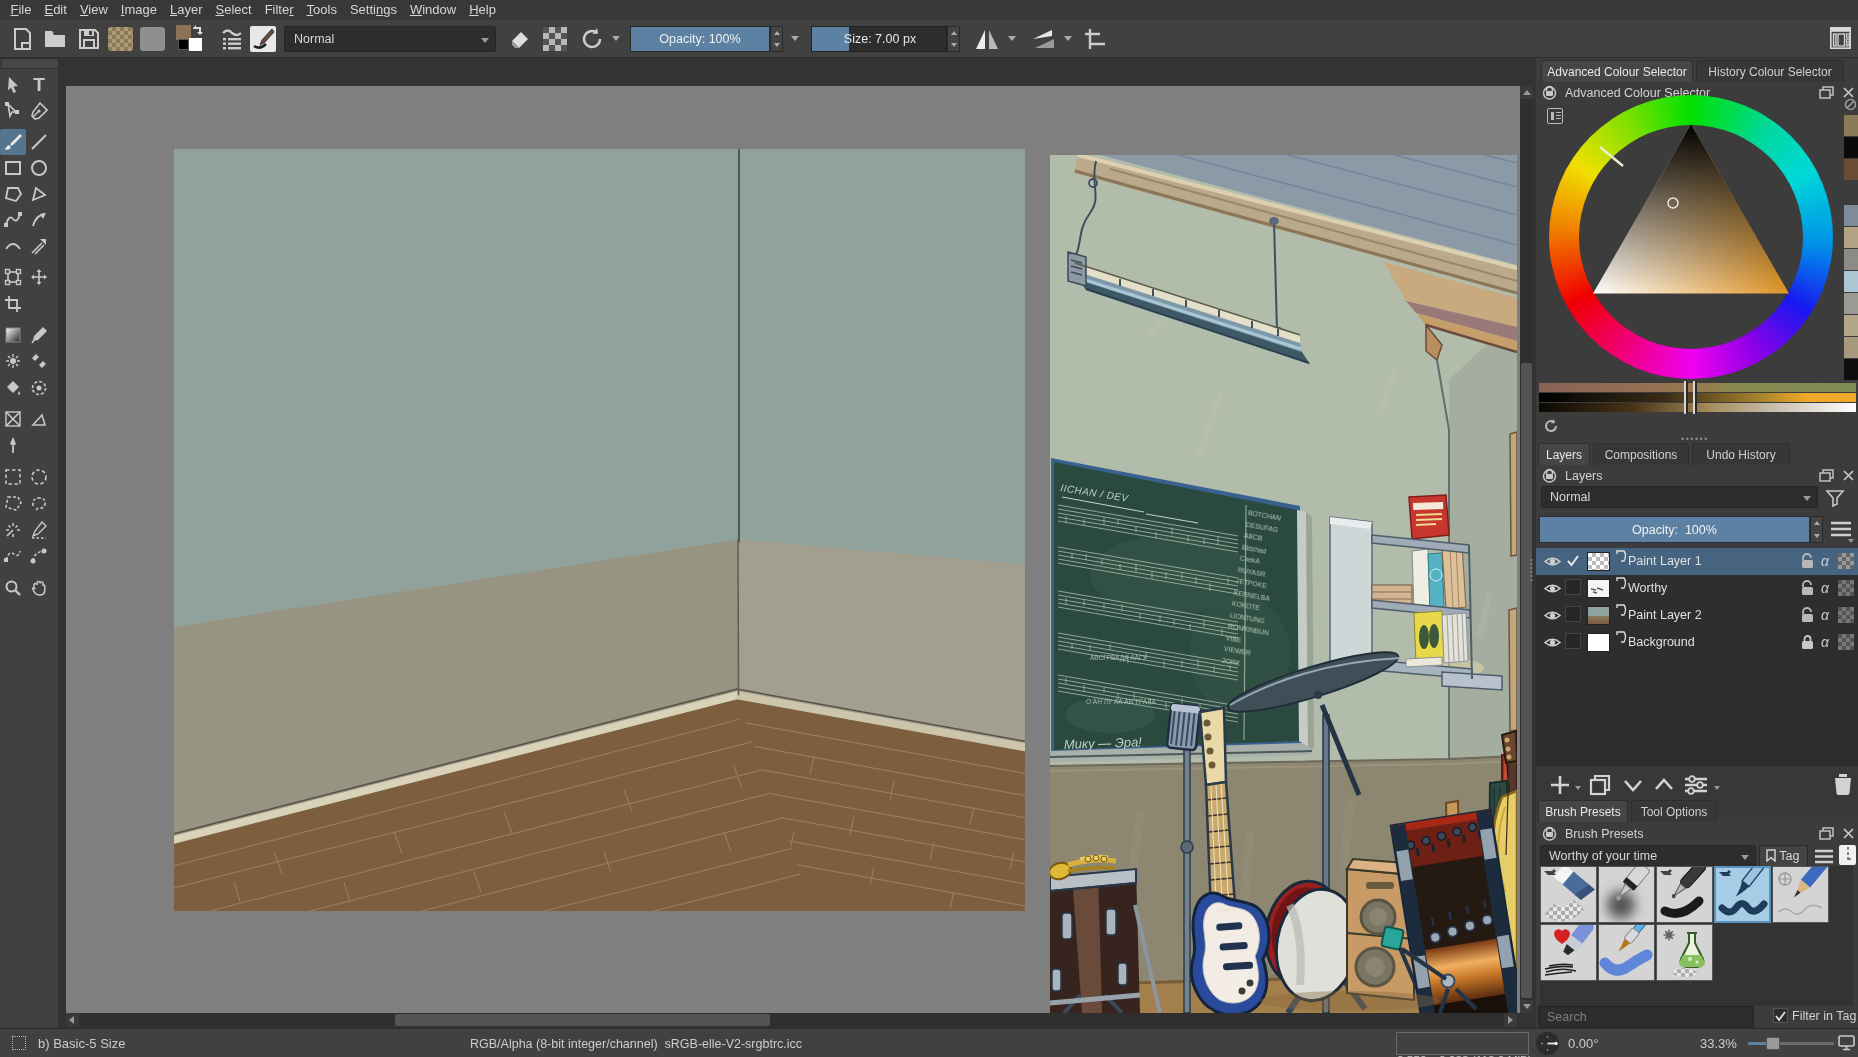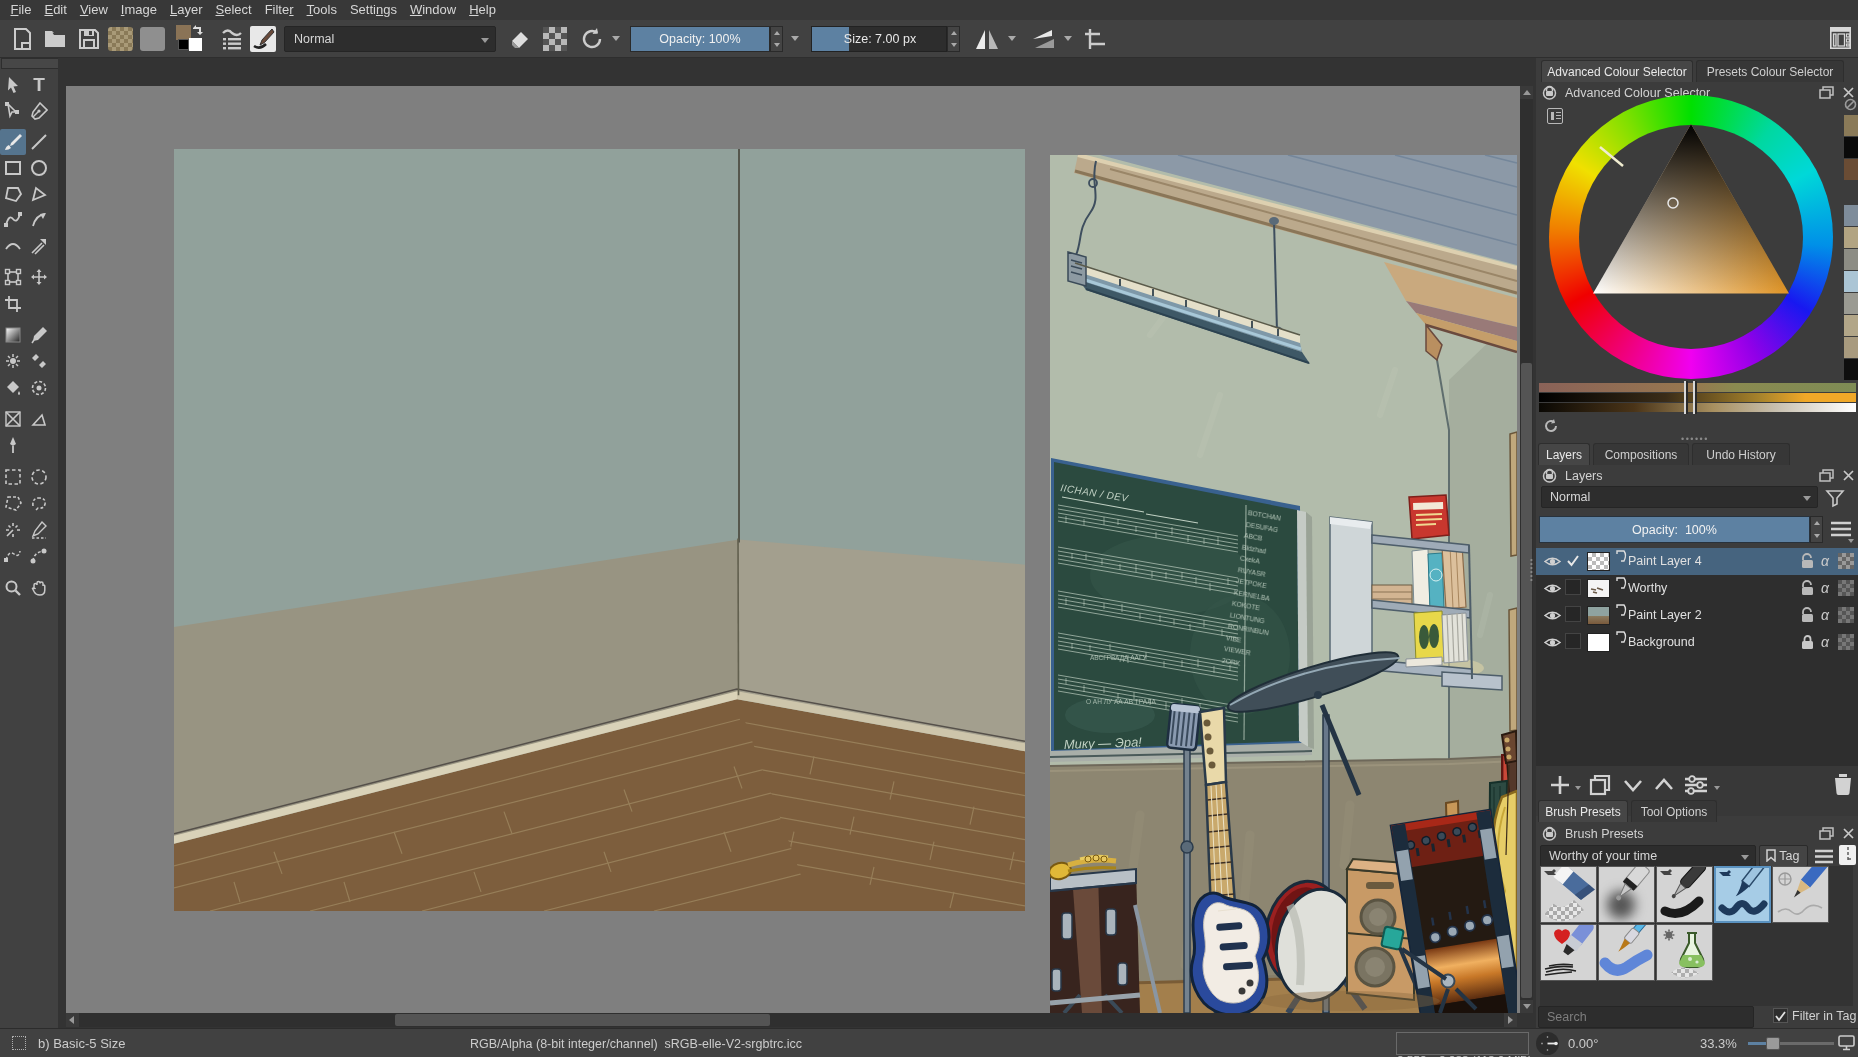--- a/index.html
+++ b/index.html
@@ -636,21 +636,21 @@
     <div class="abs" style="left:329px;top:1px;width:375px;height:12px;background:#545454;border-radius:2px"></div>
     <div class="abs" style="left:1438px;top:0;width:13px;height:14px;background:#3a3a3a">
         <div class="abs" style="left:4px;top:3px;border-top:4px solid transparent;border-bottom:4px solid transparent;border-left:5px solid #989898"></div>
       </div>
   </div>
 </div>
 <div id="dockers">
  <div class="abs" style="left:-6px;top:500px;width:5px;height:30px;color:#8a8a8a;font-size:8px;line-height:4px;">•<br>•<br>•<br>•<br>•<br>•</div>
 
  <div class="tab active" style="left:5px;top:2px;width:152px;">Advanced Colour Selector</div>
- <div class="tab" style="left:160px;top:2px;width:148px;">Presets Colour Selector</div>
+ <div class="tab" style="left:160px;top:2px;width:148px;">History Colour Selector</div>
  <div class="phead" style="left:6px;top:27px;"><svg width="15" height="15" viewBox="0 0 15 15" style="vertical-align:-3px">
         <circle cx="7.5" cy="8" r="6" fill="none" stroke="#c8c8c8" stroke-width="1.5"></circle>
         <path d="M4.5 6 v-1.5 a3 3 0 0 1 6 0 V6" fill="none" stroke="#c8c8c8" stroke-width="1.5"></path>
         <rect x="4" y="6" width="7" height="5" rx="1" fill="#c8c8c8"></rect>
       </svg><span style="margin-left:8px">Advanced Colour Selector</span></div>
  <svg class="abs" style="left:283px;top:28px" width="15" height="13" viewBox="0 0 15 13">
       <rect x="4" y="1" width="10" height="8" fill="none" stroke="#c0c0c0" stroke-width="1.5"></rect>
       <rect x="1" y="4" width="10" height="8" fill="#3c3c3c" stroke="#c0c0c0" stroke-width="1.5"></rect>
     </svg>
  <svg class="abs" style="left:306px;top:28px" width="13" height="13" viewBox="0 0 13 13">
@@ -741,21 +741,21 @@
         <path d="M1 8.5 Q8.5 2 16 8.5 Q8.5 15 1 8.5 Z" fill="none" stroke="#cfcfcf" stroke-width="1.5"></path>
         <circle cx="8.5" cy="8.5" r="2.6" fill="#cfcfcf"></circle>
       </svg>
    <svg class="abs" style="left:30px;top:6px" width="14" height="14" viewBox="0 0 14 14">
         <path d="M2 7 L5.5 11 L12 2" fill="none" stroke="#e8e8e8" stroke-width="2"></path>
       </svg>
    <div class="abs" style="left:51px;top:4px;width:23px;height:19px;background:conic-gradient(#bbb 25%,#fff 0 50%,#bbb 0 75%,#fff 0) 0 0/8px 8px;border:1px solid #222;"></div>
    <svg class="abs" style="left:80px;top:2px" width="12" height="12" viewBox="0 0 12 12">
         <path d="M1 4 L1 1 L8 1 Q11 5 8 11 L5 11" fill="none" stroke="#ddd" stroke-width="1.4"></path>
       </svg>
-   <div class="abs" style="left:92px;top:6px;">Paint Layer 4</div>
+   <div class="abs" style="left:92px;top:6px;">Paint Layer 1</div>
    <svg class="abs" style="left:264px;top:5px" width="15" height="16" viewBox="0 0 15 16">
         <path d="M3 7 V5 a4 4 0 0 1 8 0" fill="none" stroke="#b8b8b8" stroke-width="1.8"></path>
         <rect x="2" y="7" width="11" height="8" rx="1.5" fill="#b8b8b8"></rect>
       </svg>
    <div class="abs" style="left:285px;top:5px;font-size:14px;color:#ccc;font-style:italic;">α</div>
    <div class="abs" style="left:302px;top:5px;width:16px;height:16px;background:conic-gradient(#999 25%,#666 0 50%,#999 0 75%,#666 0) 0 0/8px 8px;"></div>
 
    <svg class="abs" style="left:8px;top:32px" width="17" height="17" viewBox="0 0 17 17">
         <path d="M1 8.5 Q8.5 2 16 8.5 Q8.5 15 1 8.5 Z" fill="none" stroke="#cfcfcf" stroke-width="1.5"></path>
         <circle cx="8.5" cy="8.5" r="2.6" fill="#cfcfcf"></circle>

